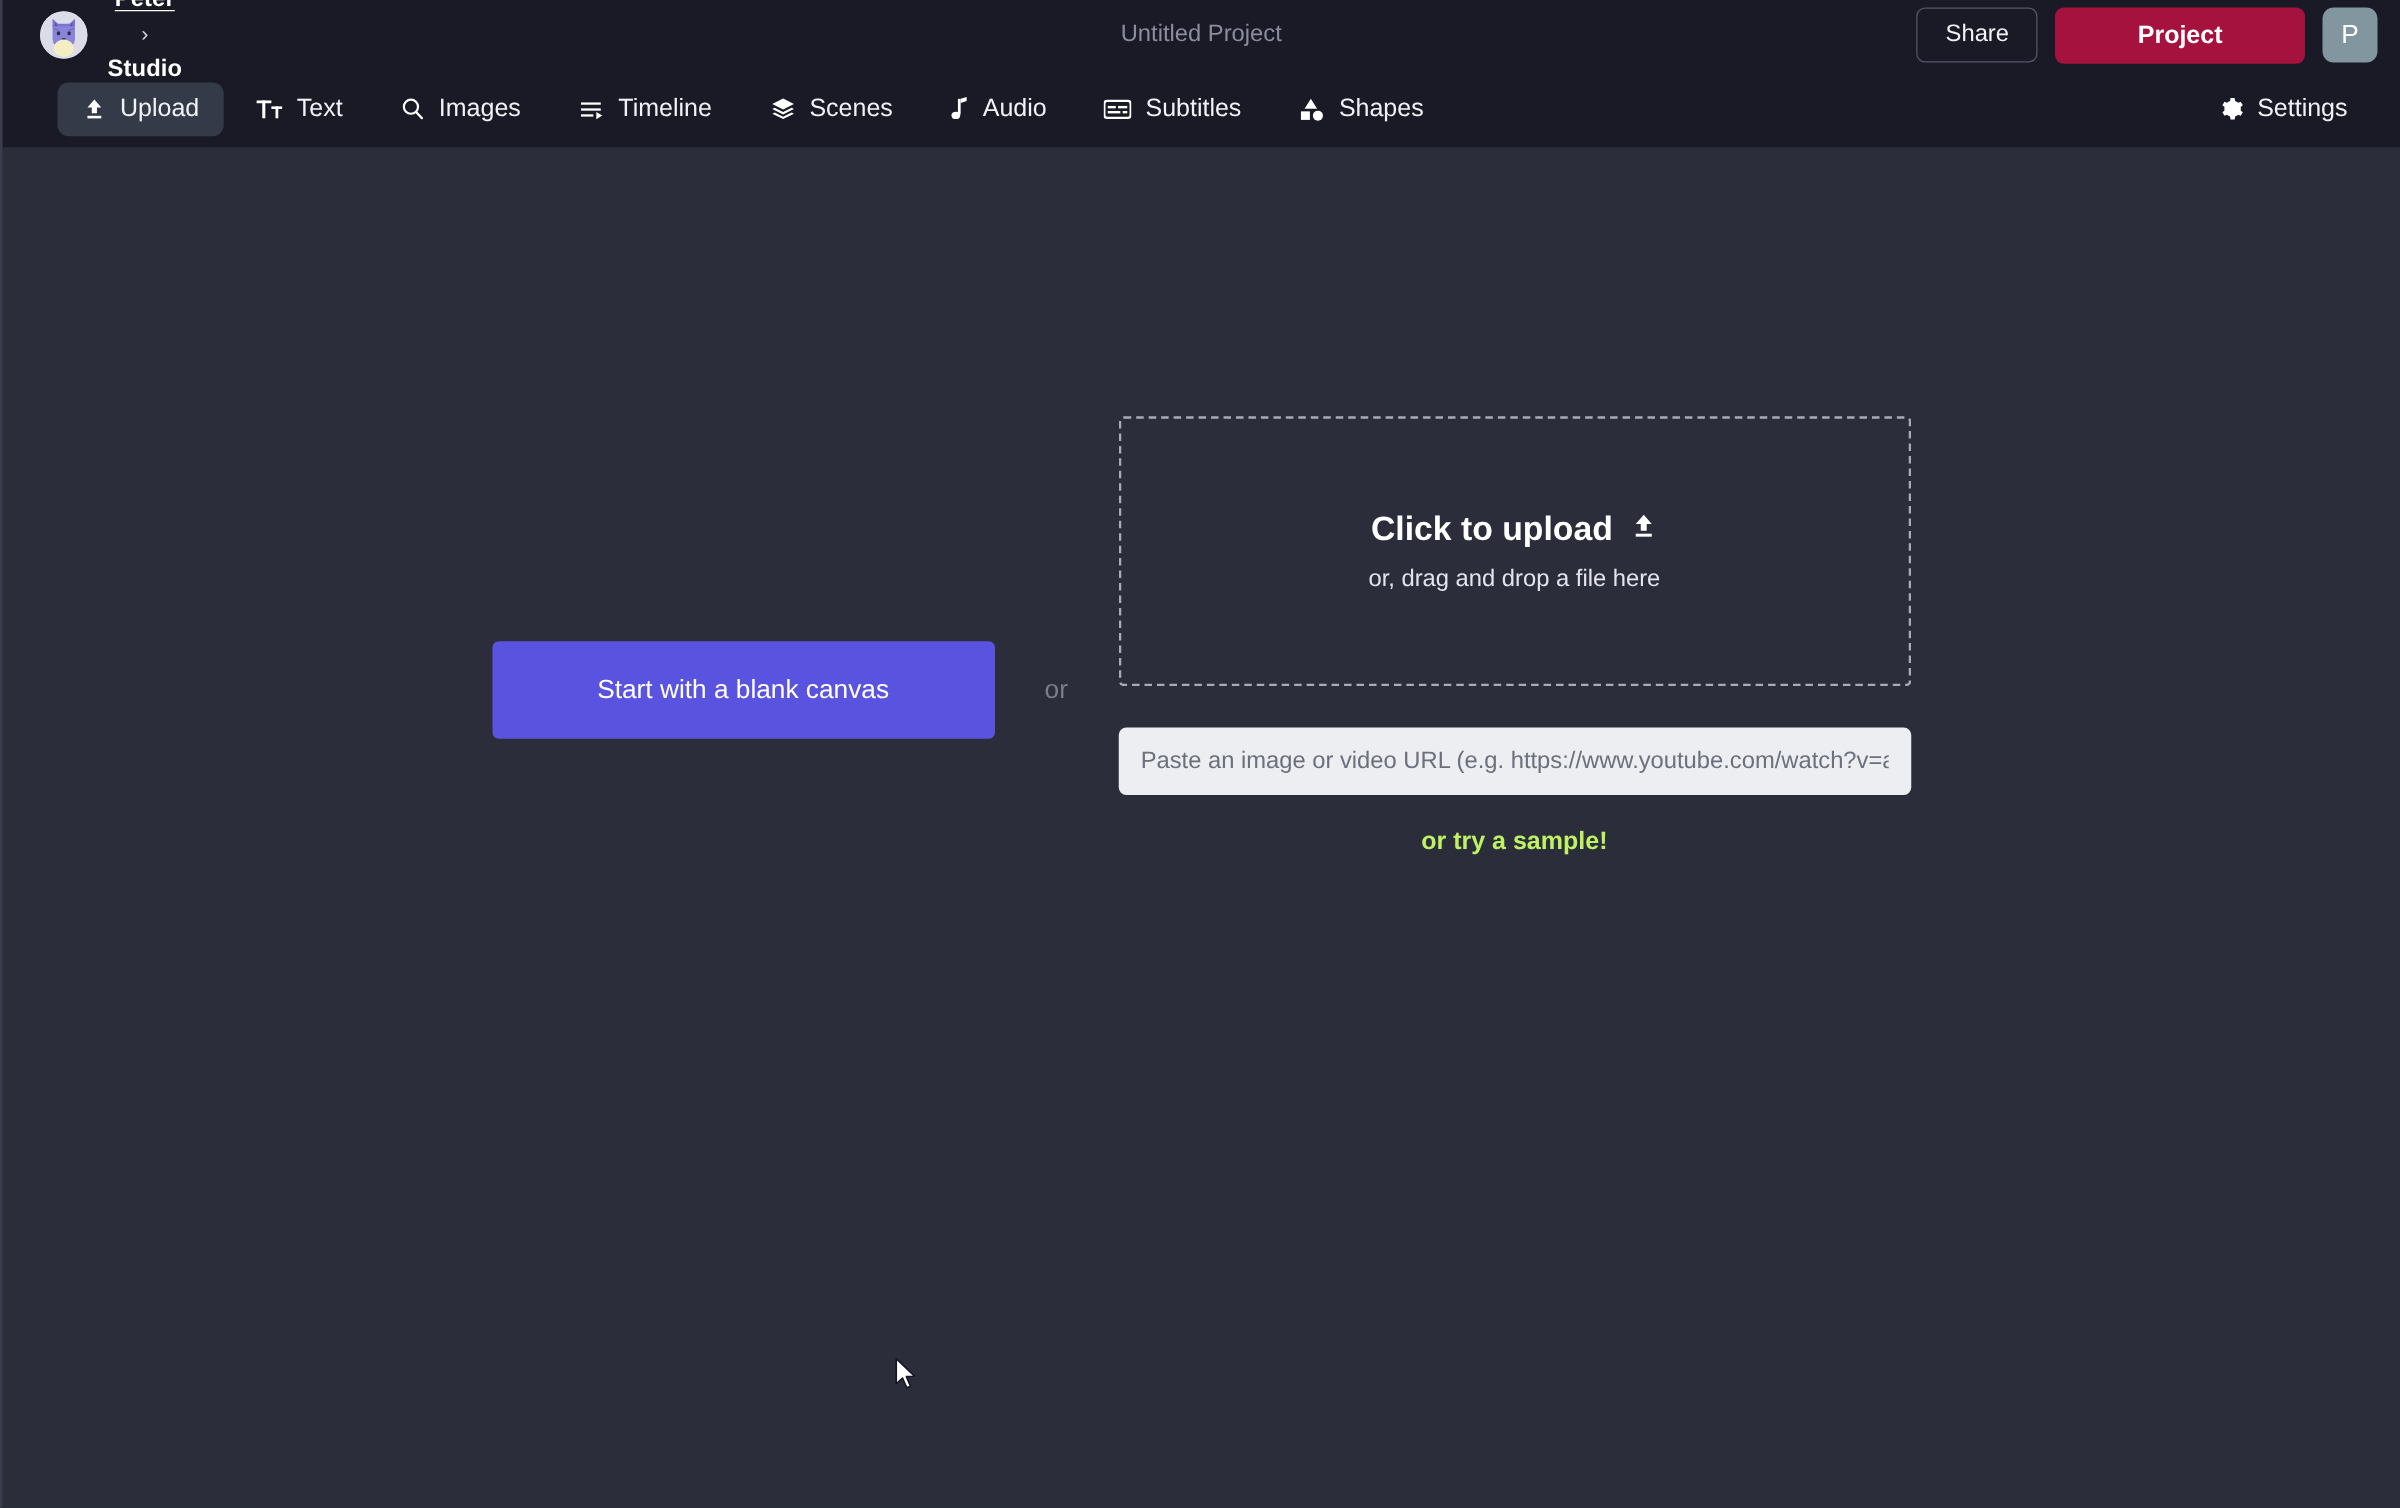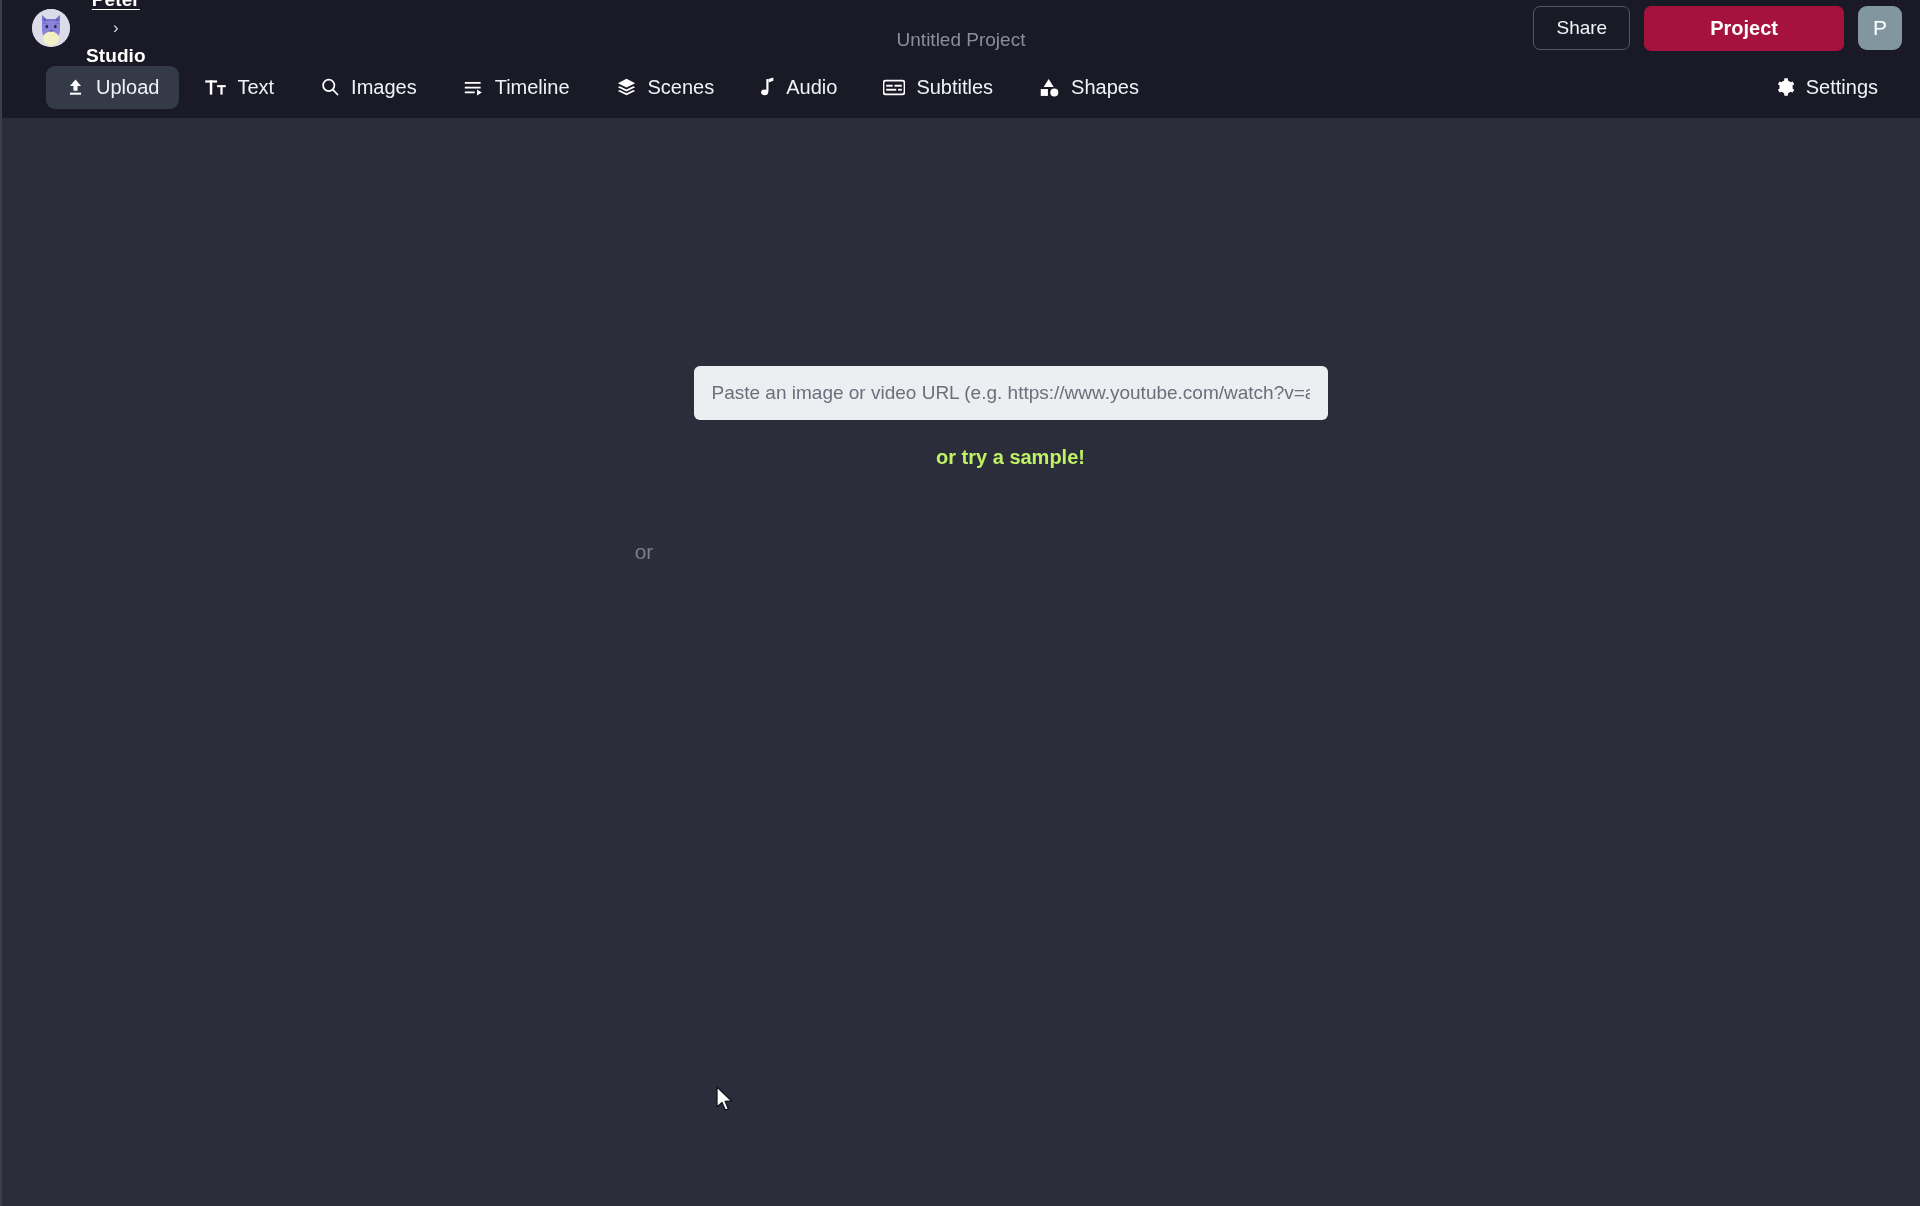--- a/index.html
+++ b/index.html
@@ -63,21 +63,21 @@
   }
   .breadcrumb .crumb-sep {
     font-weight: 400;
     color: #d7d8e2;
     font-size: 17px;
   }
 
   .project-title {
     position: absolute;
     left: 0; right: 0;
-    top: 12px;
+    top: 0;
     height: 56px;
     line-height: 56px;
     text-align: center;
     font-size: 19px;
     color: #8b8d9d;
     pointer-events: none;
   }
 
   .header-actions {
     margin-left: auto;
@@ -396,25 +396,38 @@
       </svg>
     </span>
     <span>Settings</span>
   </button>
 </div>
 
 <div class="stage">
 
   <div class="picker">
 
+    <button class="btn-blank">Start with a blank canvas</button>
 
     <div class="or-sep">or</div>
 
     <div class="right-col">
 
+      <div class="dropzone">
+        <div class="dropzone-title">
+          <span>Click to upload</span>
+          <span>
+            <svg width="22" height="22" viewBox="0 0 24 24" fill="#ffffff">
+              <path d="M12 2 L19 10 L14.6 10 L14.6 16 L9.4 16 L9.4 10 L5 10 Z"></path>
+              <rect x="5" y="18.5" width="14" height="2.6"></rect>
+            </svg>
+          </span>
+        </div>
+        <div class="dropzone-sub">or, drag and drop a file here</div>
+      </div>
 
       <input class="url-input" type="text" placeholder="Paste an image or video URL (e.g. https://www.youtube.com/watch?v=abc123)" style="">
 
       <a class="sample-link">or try a sample!</a>
     </div>
   </div>
 
   <svg class="mouse-cursor" viewBox="0 0 20 28">
     <path d="M2 1 L2 21 L7 16.4 L10.4 24.2 L13.4 22.9 L10.1 15.3 L16.6 15 Z" fill="#ffffff" stroke="#15161f" stroke-width="1.3" stroke-linejoin="round"></path>
   </svg>

